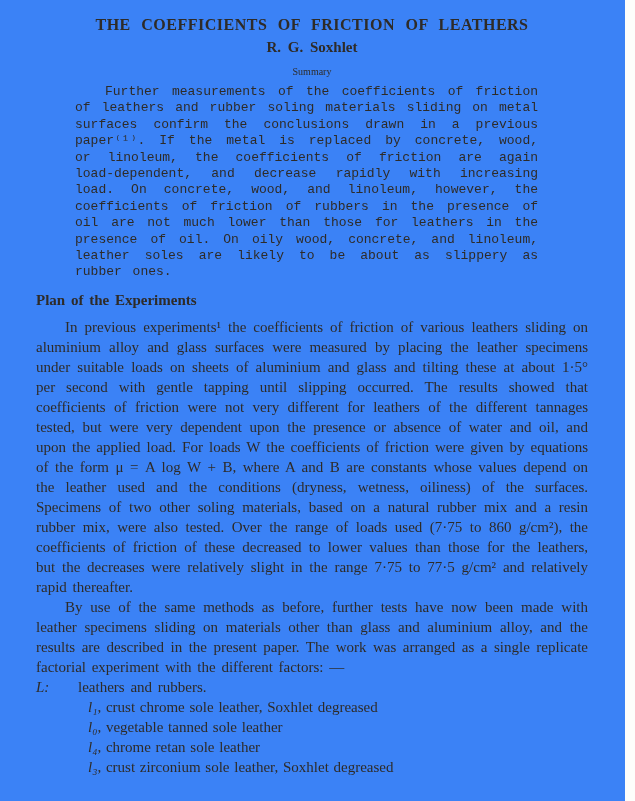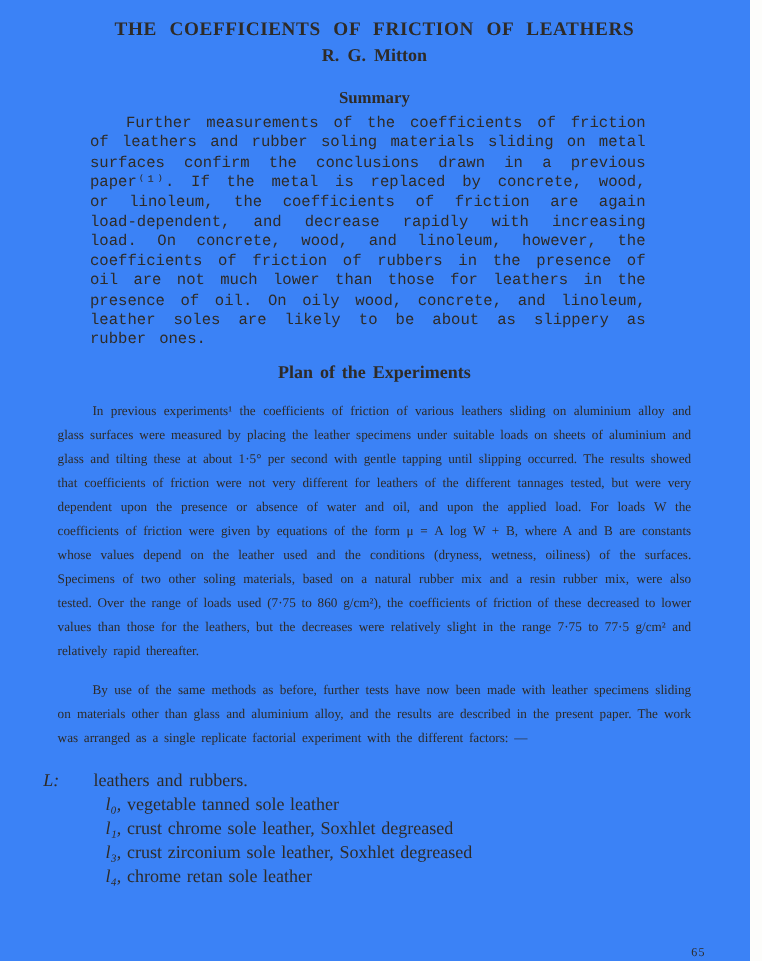--- a/index.html
+++ b/index.html
@@ -29,55 +29,54 @@
   .author {
     text-align: center;
     font-weight: bold;
     font-size: 15px;
     line-height: 20px;
     margin-top: 2px;
     word-spacing: 3px;
   }
   .summary-heading {
     text-align: center;
-    font-weight: bold;
-    font-size: 14px;
+    font-weight: normal;
+    font-size: 10px;
     line-height: 18px;
-    margin-top: 17px;
+    margin-top: 6px;
   }
   .summary-body {
     margin: 3px 50px 0 39px;
     font-size: 13px;
     line-height: 16.4px;
     text-align: justify;
     text-indent: 30px;
     word-spacing: 3px;
     font-family: Liberation Mono, monospace;
   }
   .section-heading {
-    text-align: center;
+    text-align: left;
     font-weight: bold;
     font-size: 15px;
     line-height: 20px;
     margin: 9px 0 7px 0;
     word-spacing: 2px;
   }
   .body-para {
-    margin: 12px;
-    font-size: 11px;
+    margin: 0;
+    font-size: 15px;
     line-height: 20px;
     text-align: justify;
     text-indent: 29px;
     word-spacing: 2px;
   }
   .factor-label {
     font-size: 15px;
     line-height: 20px;
     word-spacing: 2px;
-    margin-top: 16px;
   }
   .factor-label .sym {
     display: inline-block;
     width: 42px;
     font-style: italic;
   }
   .factor-item {
     font-size: 15px;
     line-height: 20px;
     margin-left: 52px;
@@ -92,41 +91,41 @@
     margin-top: 48px;
     letter-spacing: 1px;
   }
 </style>
 </head>
 <body>
 
 <div class="page">
 
   <div class="title-line">THE COEFFICIENTS OF FRICTION OF LEATHERS</div>
-  <div class="author">R. G. Mitton</div>
+  <div class="author">R. G. Soxhlet</div>
 
   <div class="summary-heading">Summary</div>
   <p class="summary-body">Further measurements of the coefficients of friction of leathers and rubber soling materials sliding on metal surfaces confirm the conclusions drawn in a previous paper⁽¹⁾. If the metal is replaced by concrete, wood, or linoleum, the coefficients of friction are again load-dependent, and decrease rapidly with increasing load. On concrete, wood, and linoleum, however, the coefficients of friction of rubbers in the presence of oil are not much lower than those for leathers in the presence of oil. On oily wood, concrete, and linoleum, leather soles are likely to be about as slippery as rubber ones.</p>
 
   <div class="section-heading">Plan of the Experiments</div>
   <p class="body-para">In previous experiments¹ the coefficients of friction of various leathers sliding on aluminium alloy and glass surfaces were measured by placing the leather specimens under suitable loads on sheets of aluminium and glass and tilting these at about 1·5° per second with gentle tapping until slipping occurred.  The results showed that coefficients of friction were not very different for leathers of the different tannages tested, but were very dependent upon the presence or absence of water and oil, and upon the applied load. For loads W the coefficients of friction were given by equations of the form μ = A log W + B, where A and B are constants whose values depend on the leather used and the conditions (dryness, wetness, oiliness) of the surfaces. Specimens of two other soling materials, based on a natural rubber mix and a resin rubber mix, were also tested.  Over the range of loads used (7·75 to 860 g/cm²), the coefficients of friction of these decreased to lower values than those for the leathers, but the decreases were relatively slight in the range 7·75 to 77·5 g/cm² and relatively rapid thereafter.</p>
   <p class="body-para">By use of the same methods as before, further tests have now been made with leather specimens sliding on materials other than glass and aluminium alloy, and the results are described in the present paper.  The work was arranged as a single replicate factorial experiment with the different factors: —</p>
 
   <div class="factor-label">
     <span class="sym">L:</span><span>leathers and rubbers.</span>
   </div>
 
   <div class="factor-item">
+    <span class="sym">l₁</span><span>, crust chrome sole leather, Soxhlet degreased</span>
+  </div>
+  <div class="factor-item">
     <span class="sym">l₀</span><span>, vegetable tanned sole leather</span>
   </div>
   <div class="factor-item">
-    <span class="sym">l₁</span><span>, crust chrome sole leather, Soxhlet degreased</span>
+    <span class="sym">l₄</span><span>, chrome retan sole leather</span>
   </div>
   <div class="factor-item">
     <span class="sym">l₃</span><span>, crust zirconium sole leather, Soxhlet degreased</span>
-  </div>
-  <div class="factor-item">
-    <span class="sym">l₄</span><span>, chrome retan sole leather</span>
   </div>
 
   <div class="page-number">65</div>
 
 </div>
 
 </body></html>

